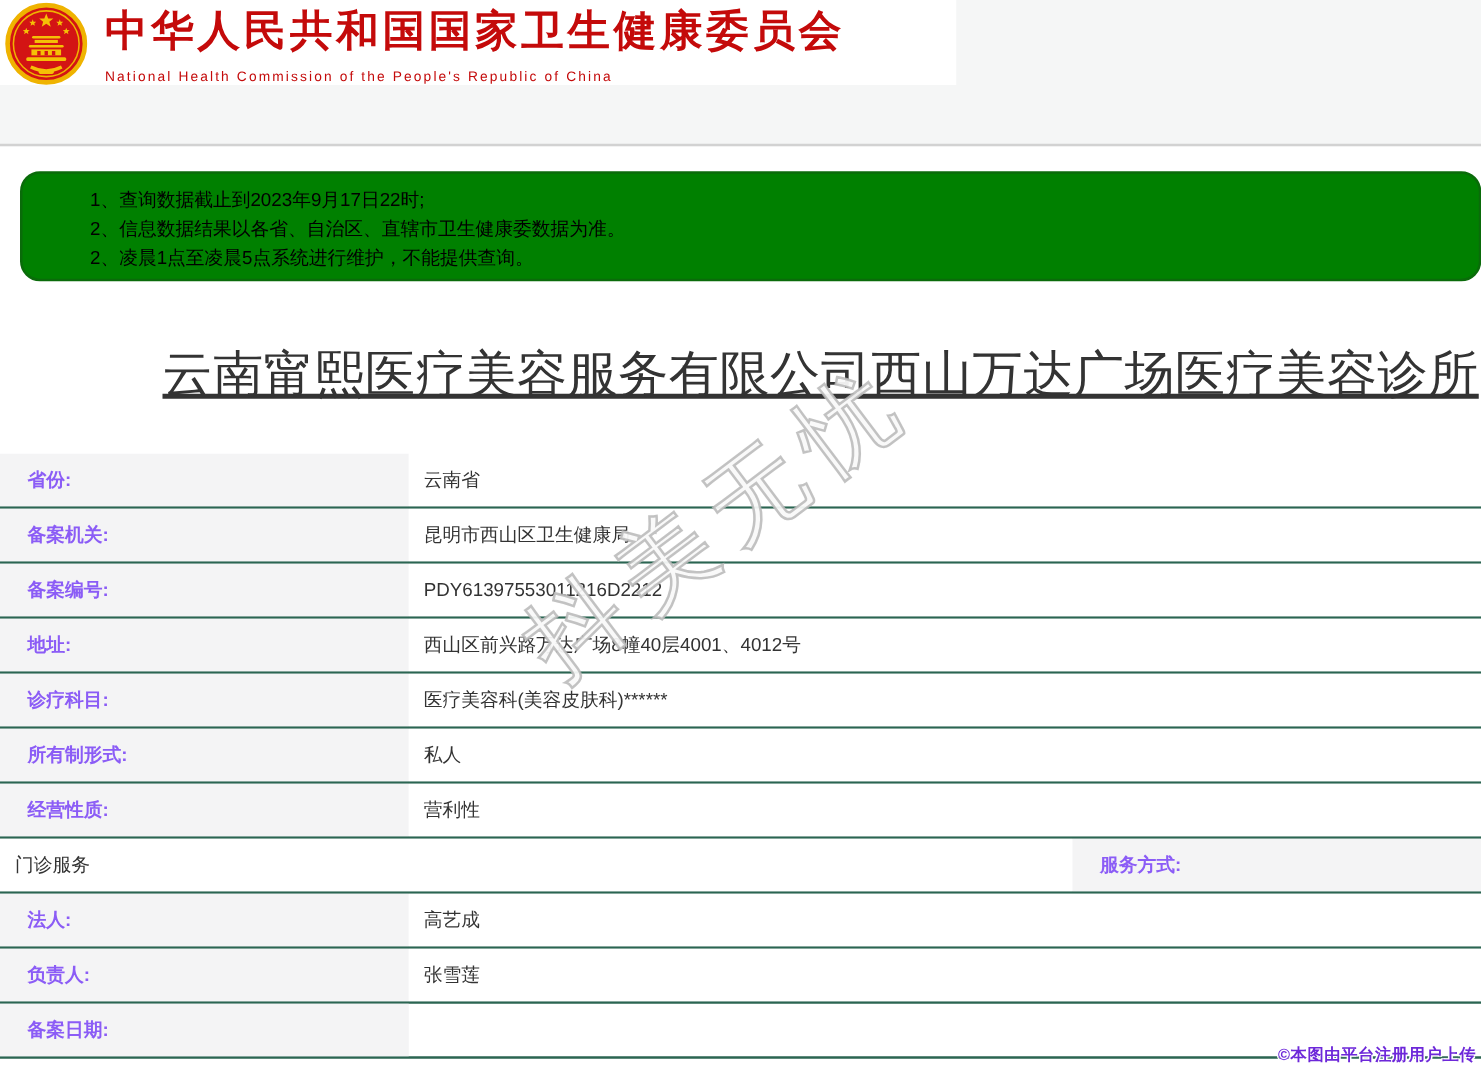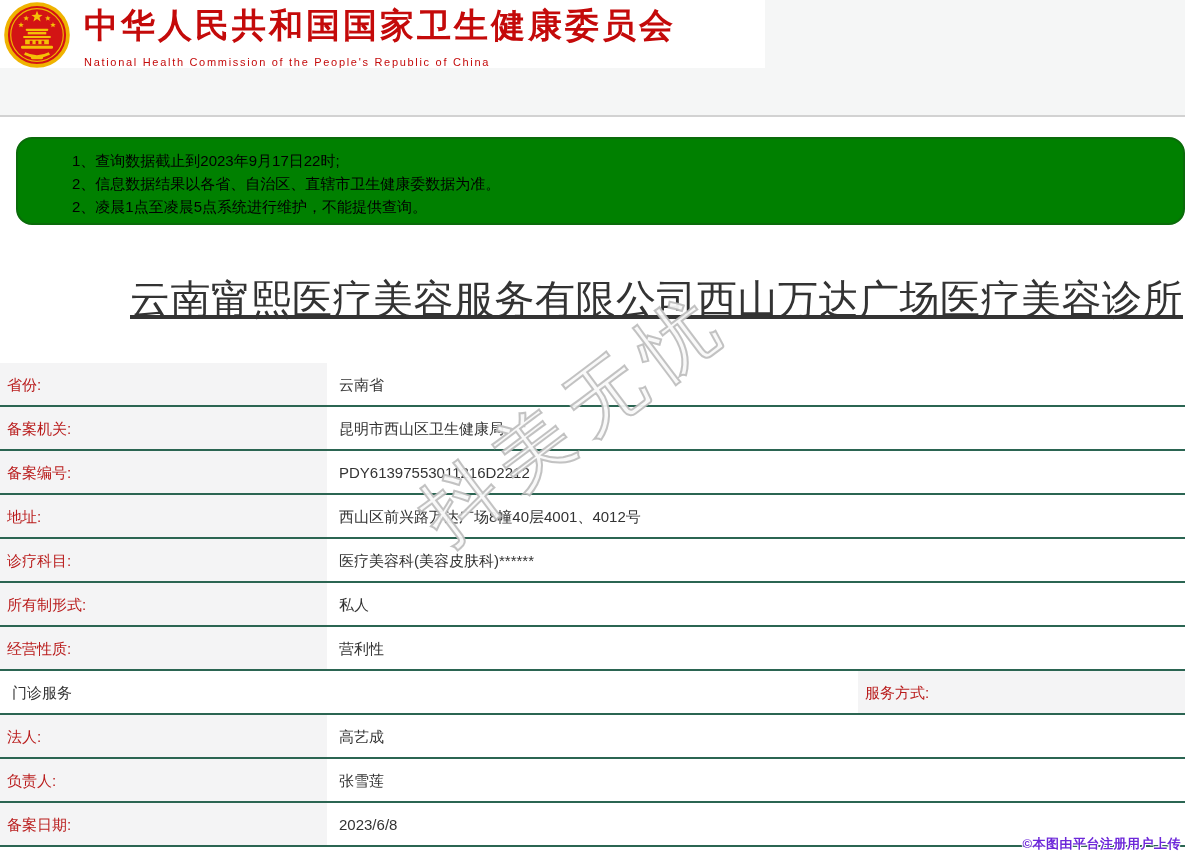--- a/index.html
+++ b/index.html
@@ -29,21 +29,21 @@
   .notice-line{white-space:nowrap;}
   
   .page-title{
     position:absolute;left:130px;top:272px;font-size:40px;color:#333;
     white-space:nowrap;letter-spacing:0.5px;font-weight:400;text-decoration:underline;
   }
   
   .records{position:absolute;left:0;top:363px;width:1185px;}
   .row{display:flex;height:44px;border-bottom:2px solid var(--table-border);width:1185px;}
   .cell{line-height:44px;font-size:15px;overflow:hidden;white-space:nowrap;}
-  .label-cell{width:327px;background:var(--label-bg);padding-left:7px;font-weight:normal;color:#b91c1c;}
+  .label-cell{width:327px;background:var(--label-bg);padding-left:22px;font-weight:bold;color:#8b5cf6;}
   .value-cell{flex:1;background:#fff;padding-left:12px;color:#333;}
   
   .wm-diagonal{
     position:absolute;left:575px;top:418px;transform:translate(-50%,-50%) rotate(-37deg);
     font-size:76px;letter-spacing:14px;white-space:nowrap;pointer-events:none;
     color:rgba(255,255,255,0.88);-webkit-text-stroke:2px rgba(185,185,185,0.85);
     text-shadow:0 0 1px rgba(160,160,160,0.5);z-index:5;font-weight:400;
   }
   
   .wm-corner{
@@ -127,18 +127,17 @@
   <div class="row">
     <div class="cell label-cell">法人:</div>
     <div class="cell value-cell">高艺成</div>
   </div>
   <div class="row">
     <div class="cell label-cell">负责人:</div>
     <div class="cell value-cell">张雪莲</div>
   </div>
   <div class="row">
     <div class="cell label-cell">备案日期:</div>
-    <div class="cell value-cell">2023/6/8</div>
   </div>
 </div>
 
 <div class="wm-diagonal">抖美无忧</div>
 <div class="wm-corner">©本图由平台注册用户上传</div>
 
 </body></html>

